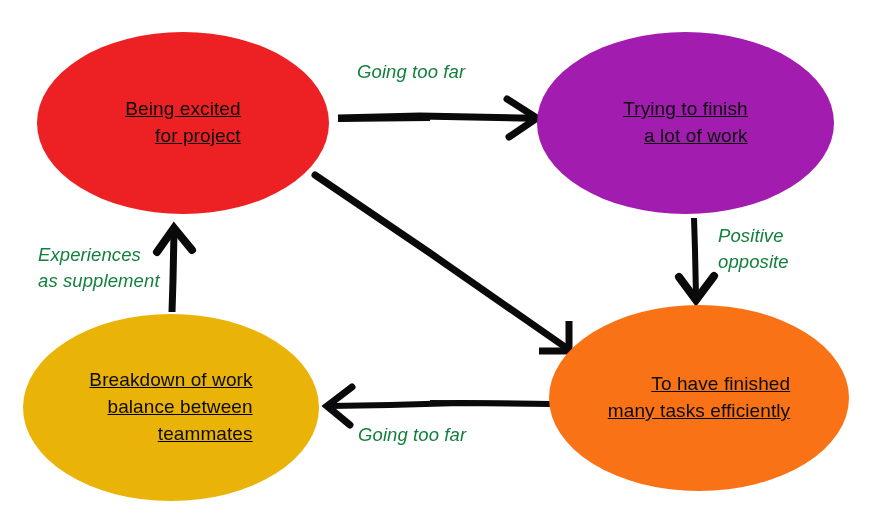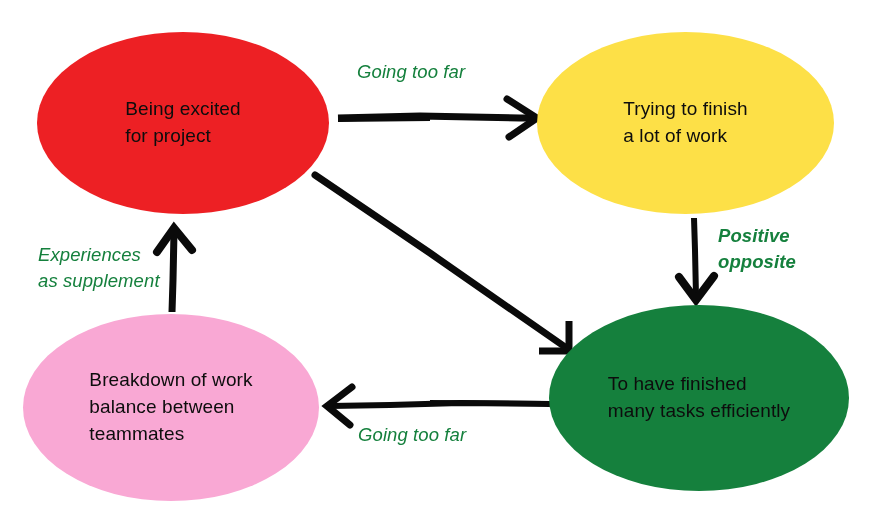--- a/index.html
+++ b/index.html
@@ -16,21 +16,22 @@
     overflow: hidden;
     font-family: "Liberation Sans", sans-serif;
   }
   .node {
     position: absolute;
     display: flex;
     align-items: center;
     justify-content: center;
     border-radius: 50%;
     box-sizing: border-box;
-    text-align: left;
+    text-align: right;
+    text-decoration: underline;
   }
   .node-label {
     color: #0d0d0d;
     font-family: "Liberation Sans", sans-serif;
     font-size: 19px;
     line-height: 1.42;
     letter-spacing: 0.1px;
     white-space: pre-line;
     padding: 0 14px;
   }
@@ -52,21 +53,21 @@
     height: 525px;
   }
   
   #node-red    { left: 37px;  top: 32px;  width: 292px; height: 182px; }
   #node-green  { left: 537px; top: 32px;  width: 297px; height: 182px; }
   #node-yellow { left: 23px;  top: 314px; width: 296px; height: 187px; }
   #node-blue   { left: 549px; top: 305px; width: 300px; height: 186px; }
 
   
   #lbl-going-too-far-top { left: 357px; top: 59px;  }
-  #lbl-positive-opposite { left: 718px; top: 223px; font-weight: bold; }
+  #lbl-positive-opposite { left: 718px; top: 223px; }
   #lbl-good-supplement   { left: 347px; top: 250px; }
   #lbl-experiences       { left: 38px;  top: 242px; }
   #lbl-going-too-far-bot { left: 358px; top: 422px; }
 </style>
 </head>
 <body>
 
 <div id="canvas">
 
   <svg id="arrows" viewBox="0 0 870 525">
@@ -97,32 +98,32 @@
       <path d="M 315 175 L 430 253 L 568 349" stroke="#0a0a0a" stroke-width="7" fill="none" stroke-linecap="round"></path>
       <path d="M 569 321 L 569 351 L 539 351" stroke="#0a0a0a" stroke-width="7" fill="none" stroke-linecap="butt" stroke-linejoin="miter"></path>
     </g>
   </svg>
 
   <div class="node" id="node-red" style="background:#ED2024;">
     <span class="node-label">Being excited
 for project</span>
   </div>
 
-  <div class="node" id="node-green" style="background:#fde047;">
+  <div class="node" id="node-green" style="background:#a21caf;">
     <span class="node-label">Trying to finish
 a lot of work</span>
   </div>
 
-  <div class="node" id="node-yellow" style="background:#f9a8d4;">
+  <div class="node" id="node-yellow" style="background:#eab308;">
     <span class="node-label">Breakdown of work
 balance between
 teammates</span>
   </div>
 
-  <div class="node" id="node-blue" style="background:#15803d;">
+  <div class="node" id="node-blue" style="background:#f97316;">
     <span class="node-label">To have finished
 many tasks efficiently</span>
   </div>
 
   <div class="edge-label" id="lbl-going-too-far-top">Going too far</div>
 
   <div class="edge-label" id="lbl-positive-opposite">Positive
 opposite</div>
 
   <div class="edge-label" id="lbl-going-too-far-bot">Going too far</div>

